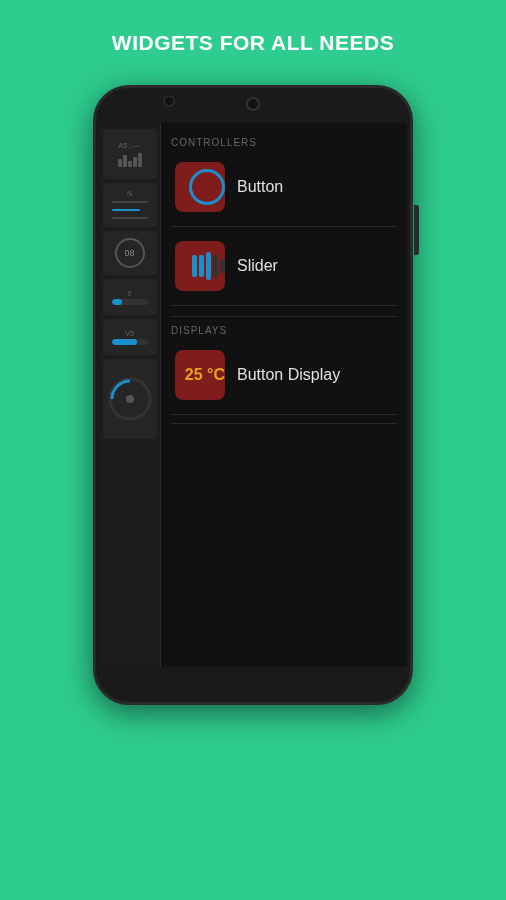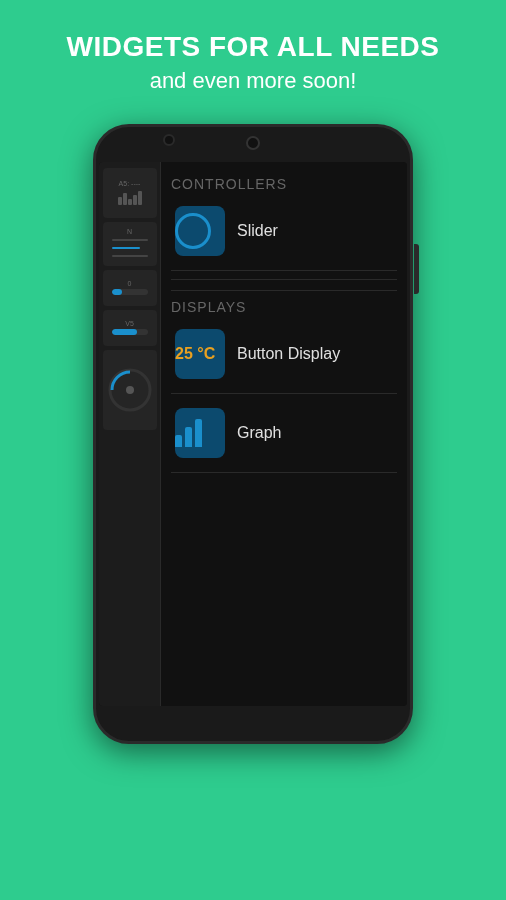--- a/index.html
+++ b/index.html
@@ -15,21 +15,21 @@
       align-items: center;
     }
 
     .header-text {
       text-align: center;
       padding: 30px 20px 20px;
       color: white;
     }
 
     .header-text .main-title {
-      font-size: 28px;
+      font-size: 21px;
       font-weight: bold;
       line-height: 1.2;
       letter-spacing: 0.5px;
     }
 
     .header-text .sub-title {
       font-size: 22px;
       font-weight: 400;
       margin-top: 4px;
     }
@@ -175,21 +175,21 @@
 
     
     .main-content {
       flex: 1;
       background: #111;
       overflow-y: auto;
       padding: 10px 10px;
     }
 
     .section-label {
-      font-size: 14px;
+      font-size: 10px;
       color: #666;
       letter-spacing: 1px;
       margin-bottom: 8px;
       margin-top: 4px;
     }
 
     .divider {
       height: 1px;
       background: #2a2a2a;
       margin: 8px 0;
@@ -199,25 +199,25 @@
       display: flex;
       align-items: center;
       padding: 6px 4px;
       gap: 12px;
       cursor: pointer;
     }
 
     .widget-icon {
       width: 50px;
       height: 50px;
-      background: #0c4a6e;
+      background: #7f1d1d;
       border-radius: 8px;
       display: flex;
       align-items: center;
-      justify-content: flex-start;
+      justify-content: flex-end;
       flex-shrink: 0;
     }
 
     .widget-name {
       color: #e0e0e0;
       font-size: 16px;
       font-weight: 400;
     }
 
     
@@ -272,21 +272,20 @@
       border-radius: 50%;
       background: radial-gradient(circle at 35% 35%, #6fffaa, #00cc55);
       box-shadow: 0 0 10px #00cc55;
     }
   </style>
 </head>
 <body>
 
 <div class="header-text">
   <div class="main-title">WIDGETS FOR ALL NEEDS</div>
-  <div class="sub-title">and even more soon!</div>
 </div>
 
 <div class="phone-container">
   <div class="phone-shell"></div>
   <div class="phone-camera"></div>
   <div class="phone-speaker"></div>
   <div class="phone-side-btn"></div>
 
   <div class="phone-screen">
 
@@ -305,20 +304,25 @@
 
       <div class="sidebar-widget w2">
         <div class="sidebar-label">N</div>
         <div style="display:flex;flex-direction:column;gap:2px;width:36px;">
           <div class="sidebar-line" style="background:#444;"></div>
           <div class="sidebar-line" style="background:#1a8fcc; width:28px;"></div>
           <div class="sidebar-line" style="background:#444;"></div>
         </div>
       </div>
 
+      <div class="sidebar-widget w3">
+        <div class="sidebar-circle">
+          <span class="sidebar-value">08</span>
+        </div>
+      </div>
 
       <div class="sidebar-widget w4">
         <div class="sidebar-label">0</div>
         <div style="width:36px;height:6px;background:#333;border-radius:3px;overflow:hidden;">
           <div style="width:30%;height:100%;background:#1a8fcc;border-radius:3px;"></div>
         </div>
       </div>
 
       <div class="sidebar-widget w5">
         <div class="sidebar-label">V5</div>
@@ -337,51 +341,53 @@
     </div>
 
     <div class="main-content">
 
       <div class="section-label">CONTROLLERS</div>
 
       <div class="widget-item">
         <div class="widget-icon">
           <div class="btn-circle"></div>
         </div>
+        <span class="widget-name">Button</span>
+      </div>
+
+      <div class="divider"></div>
+
+      <div class="widget-item">
+        <div class="widget-icon">
+          <div class="slider-track">
+            <div class="slider-seg filled"></div>
+            <div class="slider-seg filled"></div>
+            <div class="slider-seg filled" style="height:28px;"></div>
+            <div class="slider-seg empty"></div>
+            <div class="slider-seg empty" style="height:14px;"></div>
+          </div>
+        </div>
         <span class="widget-name">Slider</span>
       </div>
-
-      <div class="divider"></div>
-
 
       <div class="divider"></div>
 
 
       <div class="divider" style="margin-top:10px;"></div>
 
       <div class="section-label" style="margin-top:4px;">DISPLAYS</div>
 
       <div class="widget-item">
         <div class="widget-icon">
           <span class="value-icon">25 °C</span>
         </div>
         <span class="widget-name">Button Display</span>
       </div>
 
       <div class="divider"></div>
 
-      <div class="widget-item">
-        <div class="widget-icon">
-          <div class="graph-icon-bars">
-            <div class="graph-bar" style="height:12px;"></div>
-            <div class="graph-bar" style="height:20px;"></div>
-            <div class="graph-bar" style="height:28px;"></div>
-          </div>
-        </div>
-        <span class="widget-name">Graph</span>
-      </div>
 
       <div class="divider"></div>
 
 
     </div>
   </div>
 </div>
 
 </body></html>

